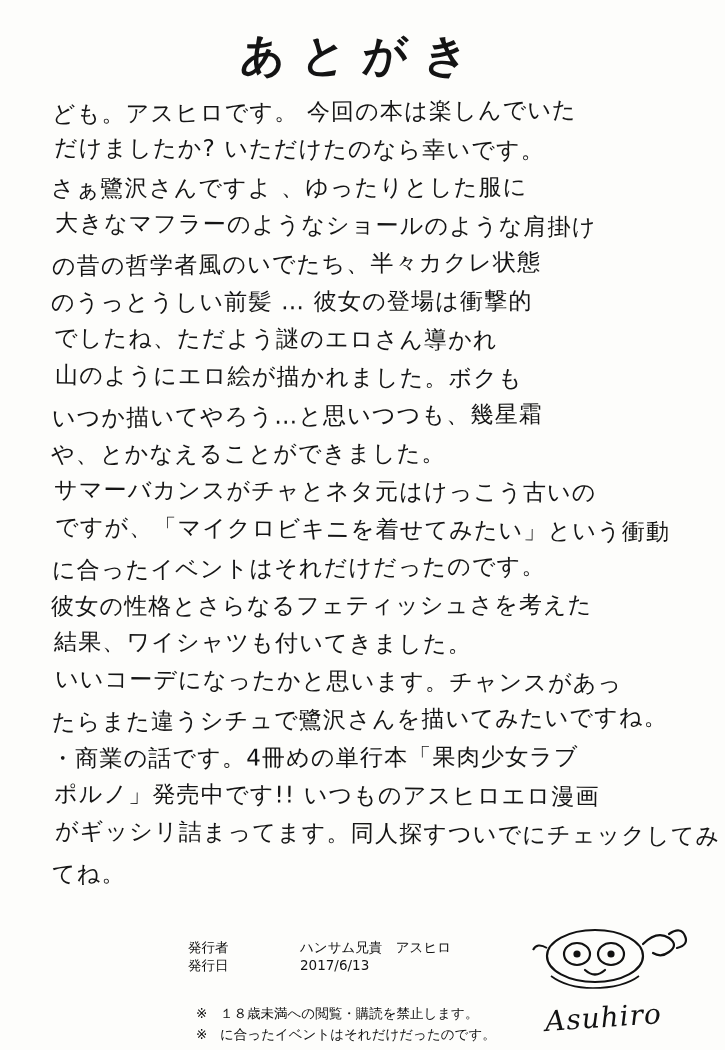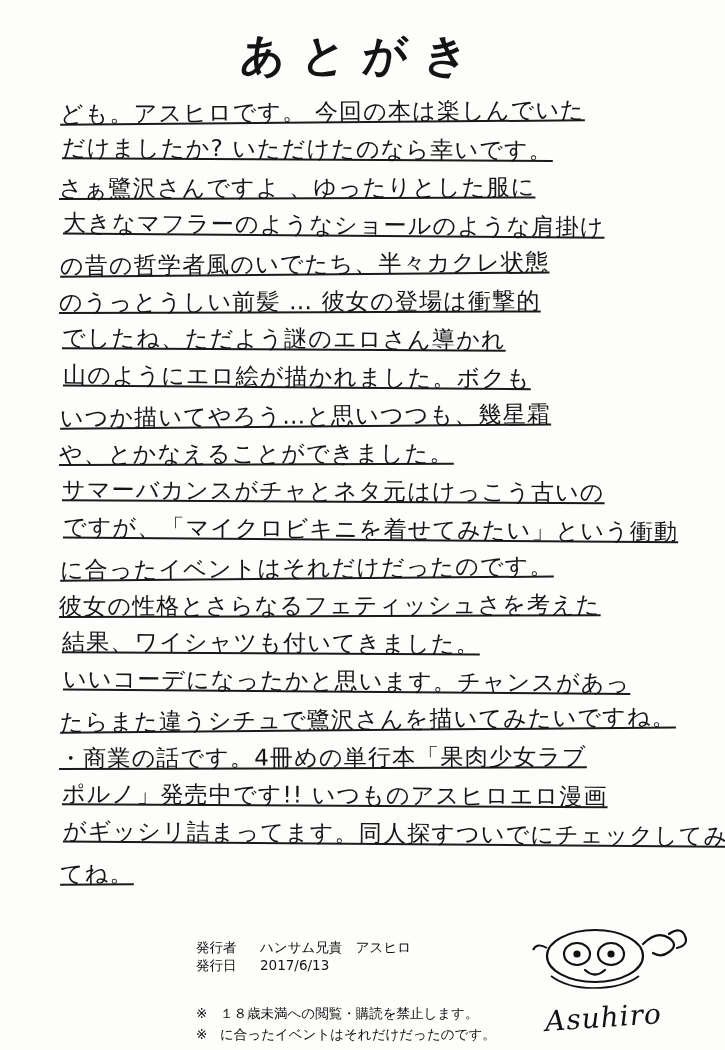--- a/index.html
+++ b/index.html
@@ -29,57 +29,57 @@
     font-weight: 700;
     color: #141414;
     font-family: "DejaVu Sans", sans-serif;
     transform: skewX(-3deg);
   }
 
   
   .body-text {
     position: absolute;
     top: 92px;
-    left: 60px;
+    left: 52px;
     width: 640px;
-    text-decoration: underline;
   }
   .line {
     font-size: 23px;
     line-height: 38px;
     color: #151515;
     white-space: pre;
     letter-spacing: 1.2px;
     font-family: "DejaVu Sans", sans-serif;
   }
   .line.i0 { transform: rotate(-0.5deg); }
   .line.i1 { transform: rotate(0.3deg) translateX(2px); }
   .line.i2 { transform: rotate(-0.2deg) translateX(-1px); }
   .line.i3 { transform: rotate(0.45deg) translateX(3px); }
 
   
   .colophon {
     position: absolute;
-    left: 196px;
+    left: 188px;
     top: 938px;
     font-size: 13.5px;
     line-height: 18px;
     font-family: "DejaVu Sans", sans-serif;
     color: #111;
   }
   .colophon-row {
     display: flex;
     gap: 0px;
   }
   .colophon-label {
     width: 64px;
     letter-spacing: 0px;
   }
   .colophon-value {
     white-space: pre;
+    margin-left: 48px;
   }
 
   
   .notices {
     position: absolute;
     left: 196px;
     top: 1003px;
     font-size: 13.5px;
     line-height: 21px;
     font-family: "DejaVu Sans", sans-serif;

